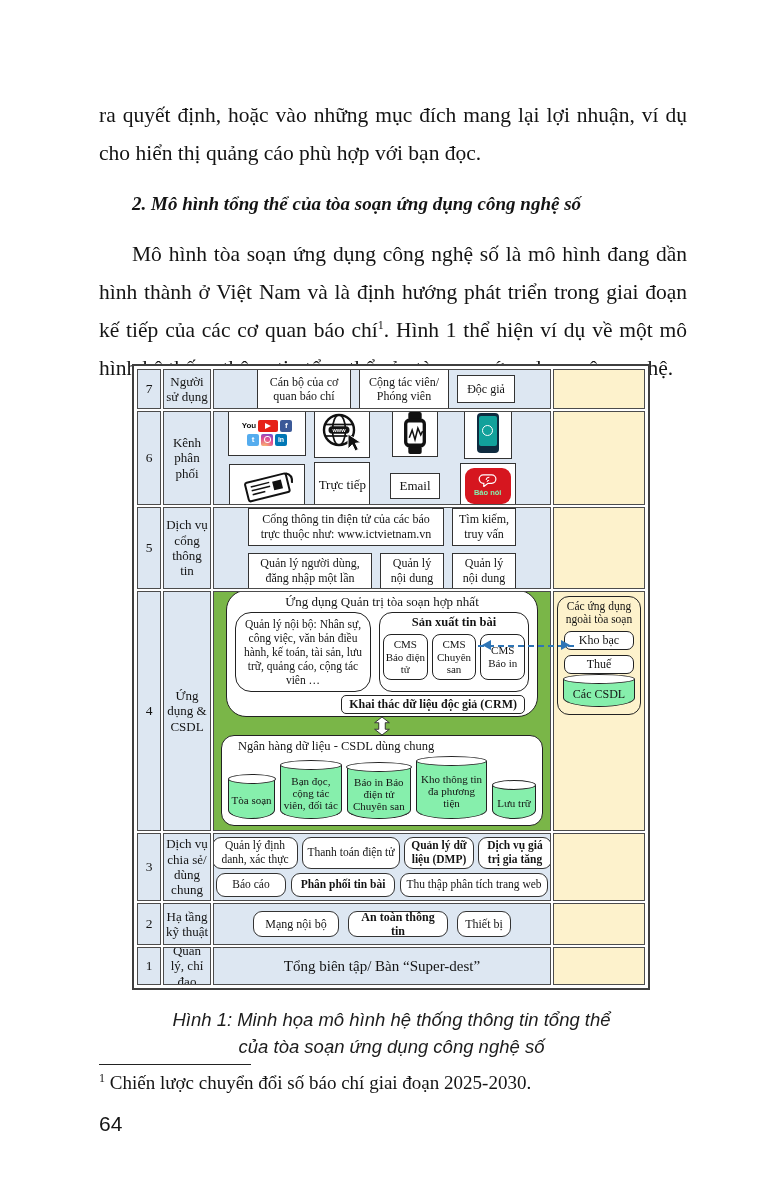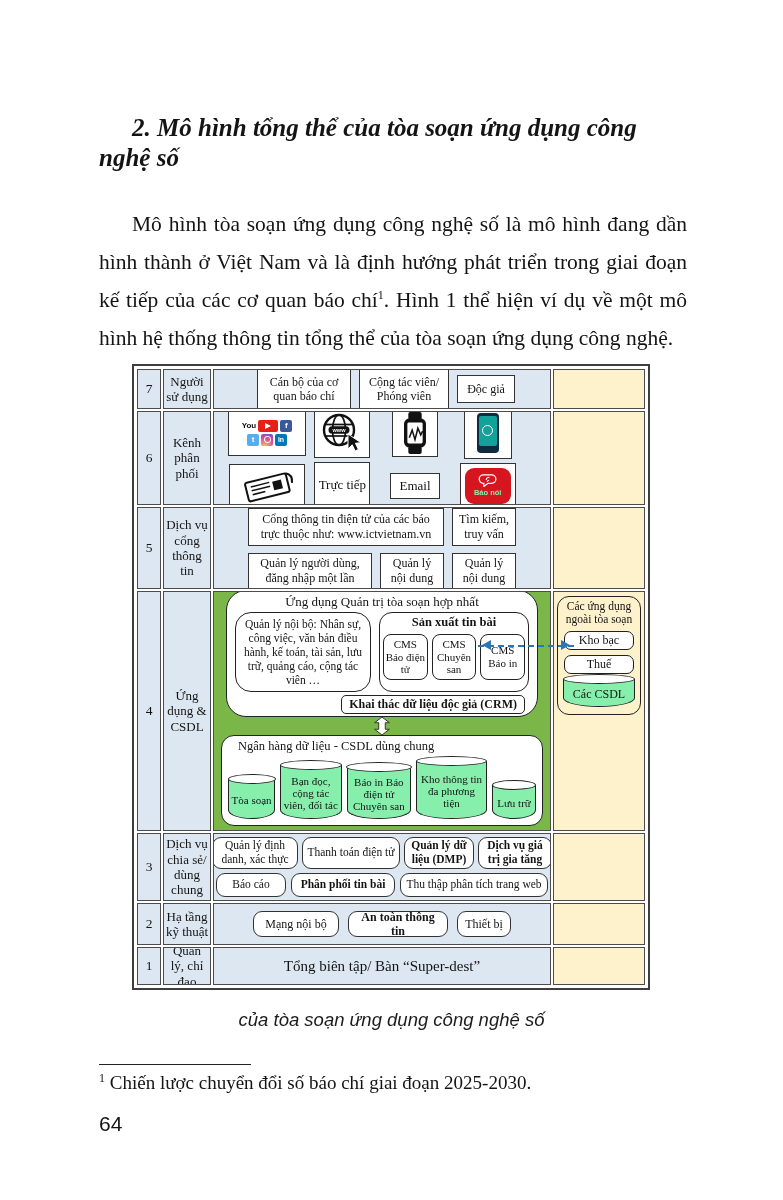--- a/index.html
+++ b/index.html
@@ -1,22 +1,22 @@
 <!DOCTYPE html>
 <html><head>
 <meta charset="utf-8">
 <style>
   html,body{margin:0;padding:0;background:#ffffff;}
   .page{position:relative;width:783px;height:1200px;background:#fff;overflow:hidden;
         font-family:"Liberation Serif","DejaVu Serif",serif;color:#141414;}
   
   .text-block{position:absolute;left:99px;top:96px;width:588px;}
   .bodyp{font-size:21.5px;line-height:38px;text-align:justify;margin:0;}
-  .heading{font-size:25px;line-height:30px;font-weight:bold;font-style:italic;
-           margin:17px 0 32px 0;text-indent:33px;}
+  .heading{font-size:19px;line-height:30px;font-weight:bold;font-style:italic;
+           margin:17px 0 16px 0;text-indent:33px;}
   .indent{text-indent:33px;}
   sup{font-size:12px;line-height:0;}
   
   .figwrap{position:absolute;left:132px;top:364px;width:518px;}
   .fig-grid{display:grid;grid-template-columns:24px 48px 338px 92px;
             grid-template-rows:40px 94px 82px 240px 68px 42px 38px;
             gap:2px;border:2px solid #3f3f3f;padding:3px;background:#fff;box-sizing:border-box;}
   .cell{border:1px solid #4c4c4c;box-sizing:border-box;overflow:hidden;}
   .num{background:#dde7f2;display:flex;align-items:center;justify-content:center;font-size:13.5px;}
   .lbl{background:#dde7f2;display:flex;align-items:center;justify-content:center;
@@ -109,20 +109,21 @@
   .footnote{position:absolute;left:99px;top:1070px;width:570px;font-size:19px;line-height:26px;}
   .pageno{position:absolute;left:99px;top:1112px;font-size:21px;font-family:"Liberation Sans","DejaVu Sans",sans-serif;}
   svg{display:block;}
 </style>
 </head>
 <body>
 
 <div class="page">
 
   <div class="text-block">
+    <p class="bodyp">ra quyết định, hoặc vào những mục đích mang lại lợi nhuận, ví dụ cho hiển thị quảng cáo phù hợp với bạn đọc.</p>
     <p class="heading">2. Mô hình tổng thể của tòa soạn ứng dụng công nghệ số</p>
     <p class="bodyp indent"><span>Mô hình tòa soạn ứng dụng công nghệ số là mô hình đang dần hình thành ở Việt Nam và là định hướng phát triển trong giai đoạn kế tiếp của các cơ quan báo chí</span><sup>1</sup><span>. Hình 1 thể hiện ví dụ về một mô hình hệ thống thông tin tổng thể của tòa soạn ứng dụng công nghệ.</span></p>
   </div>
 
   <div class="figwrap">
     <div class="fig-grid">
 
       <div class="cell num">7</div>
       <div class="cell lbl">Người sử dụng</div>
       <div class="cell main">
@@ -291,20 +292,21 @@
       <div class="cell main" style="font-size:15px;">
         <span>Tổng biên tập/ Bàn “Super-dest”</span>
       </div>
       <div class="cell side"></div>
 
     </div>
     <div class="darrow"></div>
   </div>
 
   <div class="caption">
+    <div>Hình 1: Minh họa mô hình hệ thống thông tin tổng thể</div>
     <div>của tòa soạn ứng dụng công nghệ số</div>
   </div>
 
   <div class="fnrule"></div>
   <div class="footnote"><sup>1</sup> <span>Chiến lược chuyển đổi số báo chí giai đoạn 2025-2030.</span></div>
 
   <div class="pageno">64</div>
 
 </div>
 

